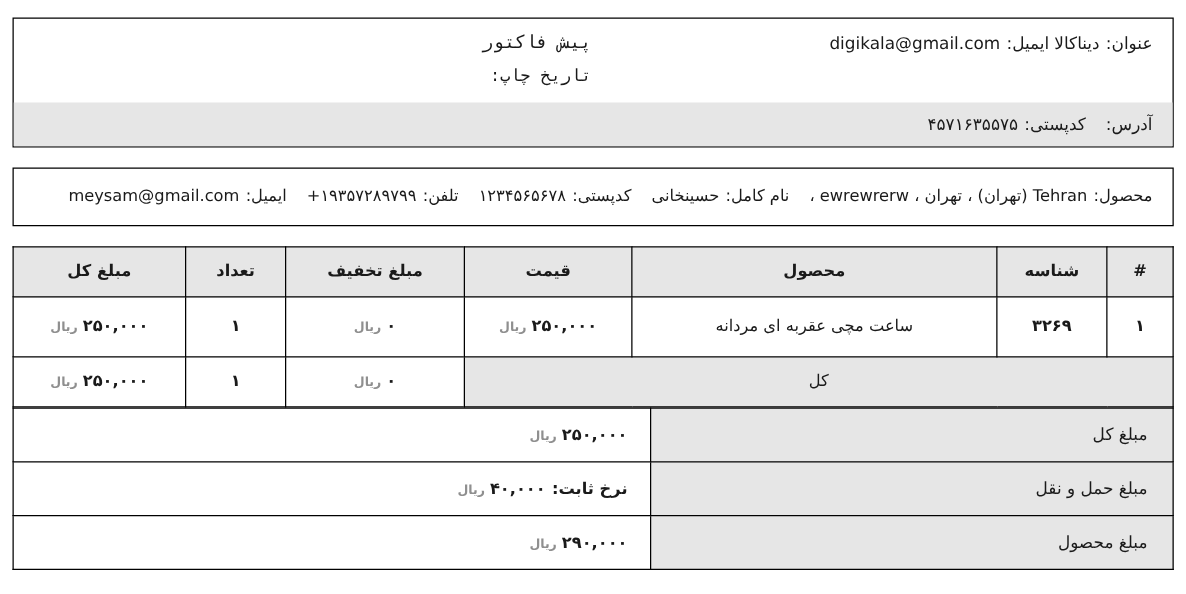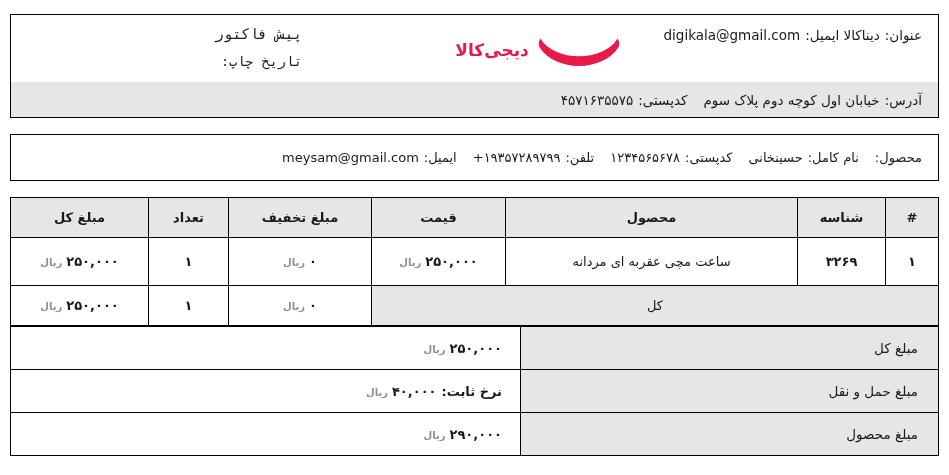--- a/index.html
+++ b/index.html
@@ -130,51 +130,45 @@
         <div class="field pair">
           <span>عنوان:</span>
           <span>دیناکالا</span>
         </div>
         <div class="field pair">
           <span>ایمیل:</span>
           <span>digikala@gmail.com</span>
         </div>
       </div>
 
-      <div class="logo">
-        <svg class="smile" width="82" height="38" viewBox="0 0 100 46" aria-hidden="true">
-          <path fill="currentColor" d="M3,9 C20,38 80,38 97,9 C99,12 100,16 98,20 C79,50 21,50 2,20 C0,16 1,12 3,9 Z"></path>
-        </svg>
-        <span class="logo-text">دیجی‌کالا</span>
-      </div>
 
       <div class="invoice-info invoice-col">
         <div class="invoice-type">پیش فاکتور</div>
         <div class="field pair">
           <span>تاریخ چاپ:</span>
         </div>
       </div>
 
     </div>
 
     <div class="address-bar">
       <span class="pair">
         <span>آدرس:</span>
-        <span>خیابان اول کوچه دوم پلاک سوم</span>
       </span>
       <span class="pair">
         <span>کدپستی:</span>
         <span>۴۵۷۱۶۳۵۵۷۵</span>
       </span>
     </div>
   </section>
 
   <section class="box recipient-box">
     <span class="pair">
       <span>محصول:</span>
+      <span>Tehran (تهران) ، تهران ، ewrewrerw ،</span>
     </span>
     <span class="pair">
       <span>نام کامل:</span>
       <span>حسینخانی</span>
     </span>
     <span class="pair">
       <span>کدپستی:</span>
       <span>۱۲۳۴۵۶۵۶۷۸</span>
     </span>
     <span class="pair">

